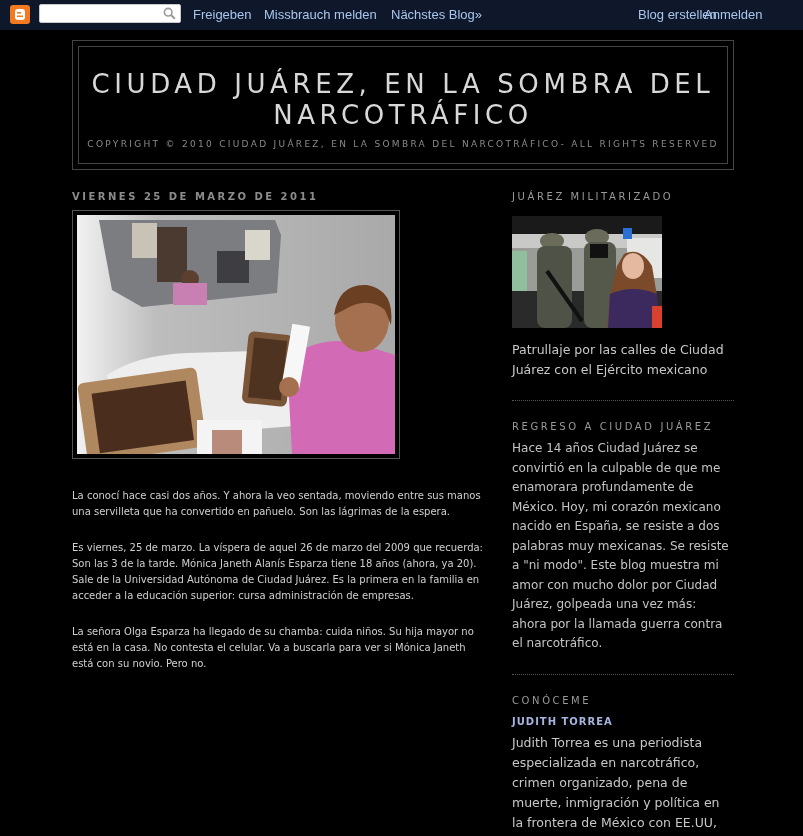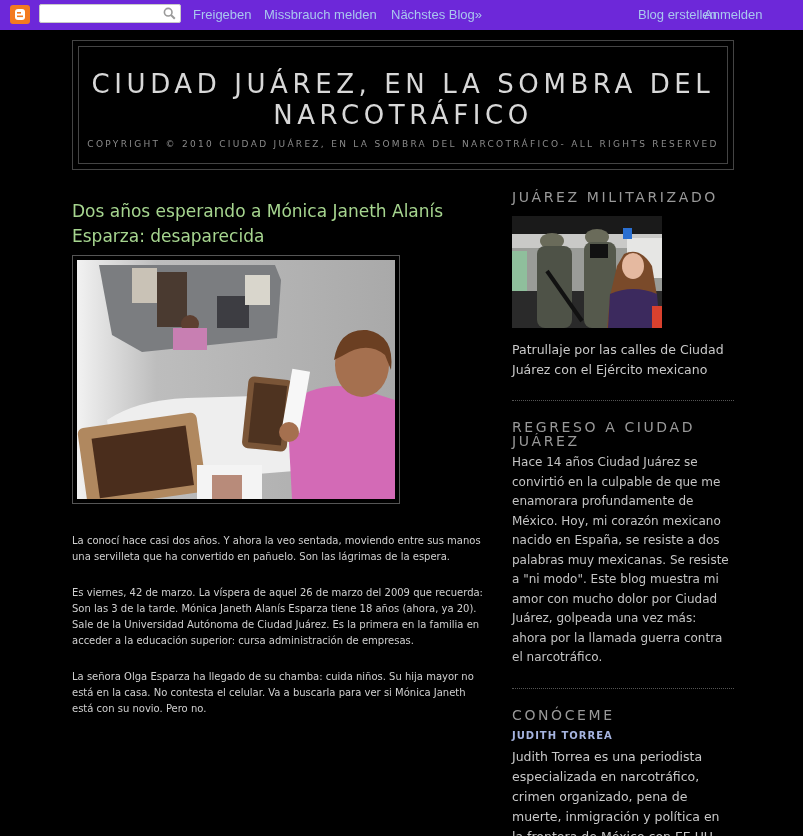--- a/index.html
+++ b/index.html
@@ -4,21 +4,21 @@
 <style>
   html, body { margin:0; padding:0; }
   body {
     width:803px; height:836px; overflow:hidden;
     background:#000; color:#ccc;
     font-family:"DejaVu Sans", sans-serif;
   }
   
   .navbar {
     position:absolute; left:0; top:0; width:803px; height:30px;
-    background:#6d28d9;
+    background:#0f172a;
     display:flex; align-items:center;
     font-family:"Liberation Sans", sans-serif; font-size:13px;
   }
   .blogger-logo {
     position:absolute; left:10px; top:5px; width:20px; height:19px;
     background:#f37a20; border-radius:3px;
   }
   .blogger-logo svg { display:block; }
   .nav-search {
     position:absolute; left:39px; top:4px; width:142px; height:19px;
@@ -61,21 +61,21 @@
   .post-image {
     margin-top:6px; width:328px; height:249px; border:1px solid #555; box-sizing:border-box;
     padding:4px; background:#000;
   }
   .post-image svg { display:block; }
   .post-body { font-size:10px; line-height:16px; color:#d0d0d0; margin-top:29px; }
   .post-body p { margin:0 0 20px 0; }
   
   .sidebar { position:absolute; left:512px; top:190px; width:222px; }
   .widget-title {
-    font-size:14px; letter-spacing:2.6px; color:#999; margin:0; line-height:14px; font-weight:normal;
+    font-size:10px; letter-spacing:2.6px; color:#999; margin:0; line-height:14px; font-weight:normal;
   }
   .widget-img { margin-top:12px; width:150px; height:112px; }
   .widget-img svg { display:block; }
   .widget-caption { font-size:12.5px; line-height:20px; color:#c8c8c8; margin-top:12px; }
   .divider { border-top:1px dotted #555; margin:20px 0 19px 0; }
   .widget-text { font-size:12px; line-height:19.5px; color:#c4c4c4; margin-top:5px; }
   .profile-name {
     font-size:10px; letter-spacing:1px; color:#a6b4e0; font-weight:bold; margin-top:8px; display:block;
     text-decoration:none;
   }
@@ -109,21 +109,21 @@
 </div>
 
 <div class="header-outer">
   <div class="header-inner">
     <h1 class="blog-title">CIUDAD JUÁREZ, EN LA SOMBRA DEL NARCOTRÁFICO</h1>
     <div class="blog-desc">COPYRIGHT © 2010 CIUDAD JUÁREZ, EN LA SOMBRA DEL NARCOTRÁFICO- ALL RIGHTS RESERVED</div>
   </div>
 </div>
 
 <div class="main">
-  <h3 class="post-title">Dos años esperando a Mónica Janeth Alanís Esparza: desaparecida</h3>
+  <h2 class="date-header">VIERNES 25 DE MARZO DE 2011</h2>
   <div class="post-image">
     <svg width="318" height="239" viewBox="0 0 318 239">
       <defs>
         <linearGradient id="wall" x1="0" x2="1">
           <stop offset="0" stop-color="#f2f2f2"></stop>
           <stop offset="0.25" stop-color="#bdbdbd"></stop>
           <stop offset="1" stop-color="#a9a9a9"></stop>
         </linearGradient>
       </defs>
       <rect width="318" height="239" fill="url(#wall)"></rect>
@@ -147,21 +147,21 @@
 
       <path d="M210,145 Q240,120 280,128 L318,140 L318,239 L215,239 Z" fill="#d36ab6"></path>
       <ellipse cx="285" cy="105" rx="27" ry="32" fill="#a5704f"></ellipse>
       <path d="M257,100 Q262,68 290,70 Q318,75 314,110 L308,95 Q290,80 265,96 Z" fill="#6b3f22"></path>
       <rect x="210" y="110" width="18" height="62" fill="#f7f7f7" transform="rotate(10 220 140)"></rect>
       <circle cx="212" cy="172" r="10" fill="#a5704f"></circle>
     </svg>
   </div>
   <div class="post-body">
     <p>La conocí hace casi dos años. Y ahora la veo sentada, moviendo entre sus manos una servilleta que ha convertido en pañuelo. Son las lágrimas de la espera.</p>
-    <p style="margin-bottom:0">Es viernes, 42 de marzo. La víspera de aquel 26 de marzo del 2009 que recuerda:</p>
+    <p style="margin-bottom:0">Es viernes, 25 de marzo. La víspera de aquel 26 de marzo del 2009 que recuerda:</p>
     <p>Son las 3 de la tarde. Mónica Janeth Alanís Esparza tiene 18 años (ahora, ya 20). Sale de la Universidad Autónoma de Ciudad Juárez. Es la primera en la familia en acceder a la educación superior: cursa administración de empresas.</p>
     <p>La señora Olga Esparza ha llegado de su chamba: cuida niños. Su hija mayor no está en la casa. No contesta el celular. Va a buscarla para ver si Mónica Janeth está con su novio. Pero no.</p>
   </div>
 </div>
 
 <div class="sidebar">
   <div>
     <h2 class="widget-title">JUÁREZ MILITARIZADO</h2>
     <div class="widget-img">
       <svg width="150" height="112" viewBox="0 0 150 112">

